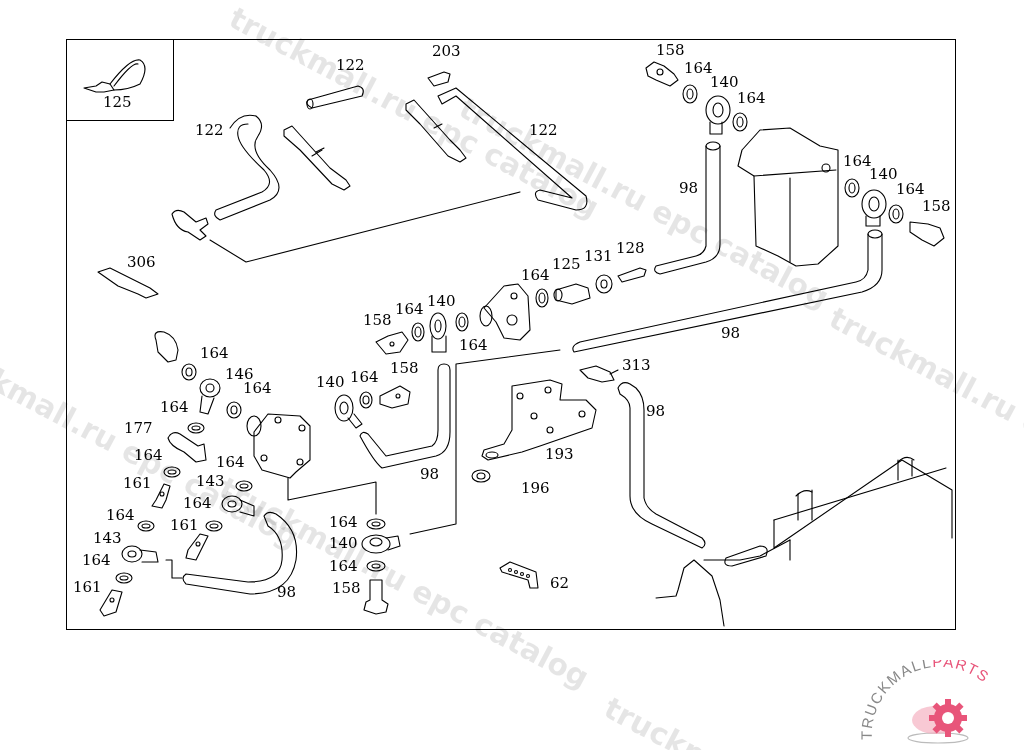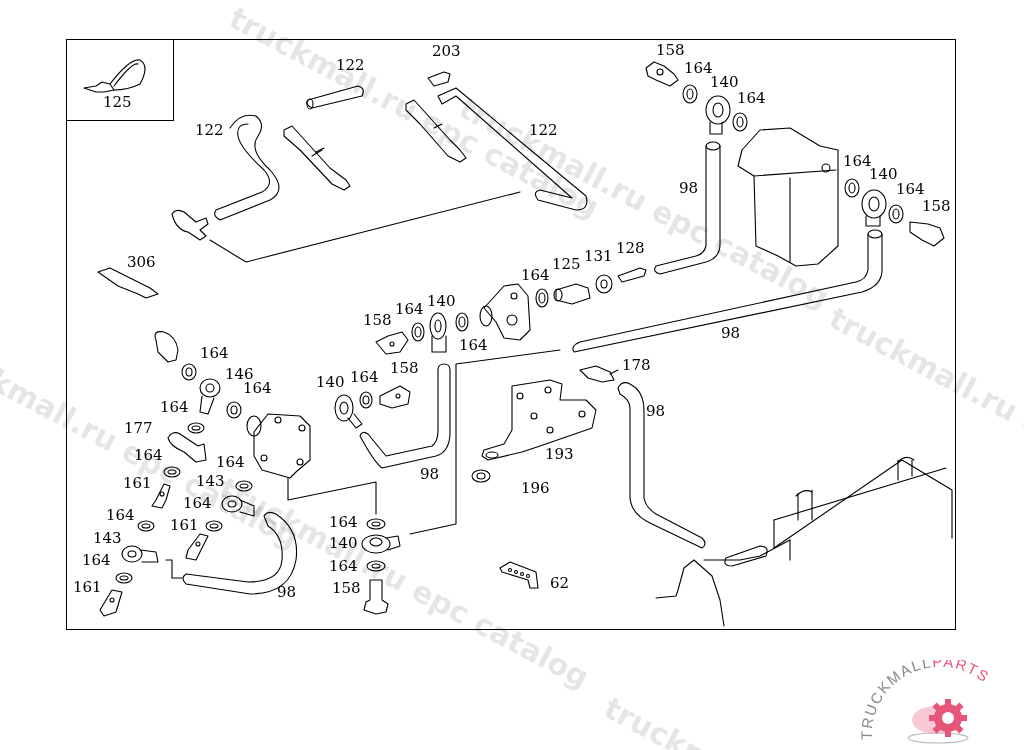--- a/index.html
+++ b/index.html
@@ -327,21 +327,21 @@
   <span class="callout" style="left:395px;top:302px">164</span>
   <span class="callout" style="left:427px;top:294px">140</span>
   <span class="callout" style="left:459px;top:338px">164</span>
   <span class="callout" style="left:721px;top:326px">98</span>
   <span class="callout" style="left:200px;top:346px">164</span>
   <span class="callout" style="left:225px;top:367px">146</span>
   <span class="callout" style="left:243px;top:381px">164</span>
   <span class="callout" style="left:316px;top:375px">140</span>
   <span class="callout" style="left:350px;top:370px">164</span>
   <span class="callout" style="left:390px;top:361px">158</span>
-  <span class="callout" style="left:622px;top:358px">178</span>
+  <span class="callout" style="left:622px;top:358px">313</span>
   <span class="callout" style="left:646px;top:404px">98</span>
   <span class="callout" style="left:160px;top:400px">164</span>
   <span class="callout" style="left:124px;top:421px">177</span>
   <span class="callout" style="left:134px;top:448px">164</span>
   <span class="callout" style="left:216px;top:455px">164</span>
   <span class="callout" style="left:545px;top:447px">193</span>
   <span class="callout" style="left:123px;top:476px">161</span>
   <span class="callout" style="left:196px;top:474px">143</span>
   <span class="callout" style="left:420px;top:467px">98</span>
   <span class="callout" style="left:521px;top:481px">196</span>

